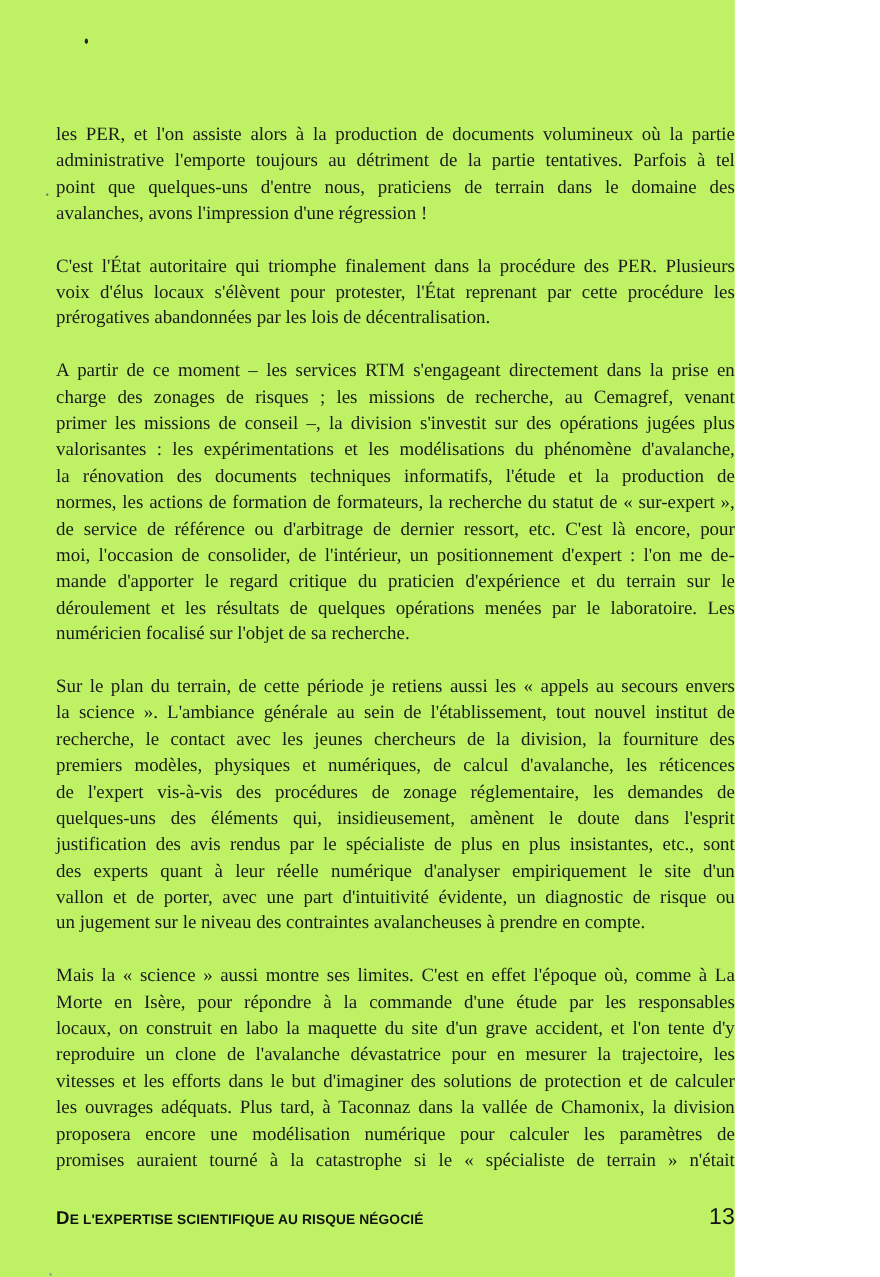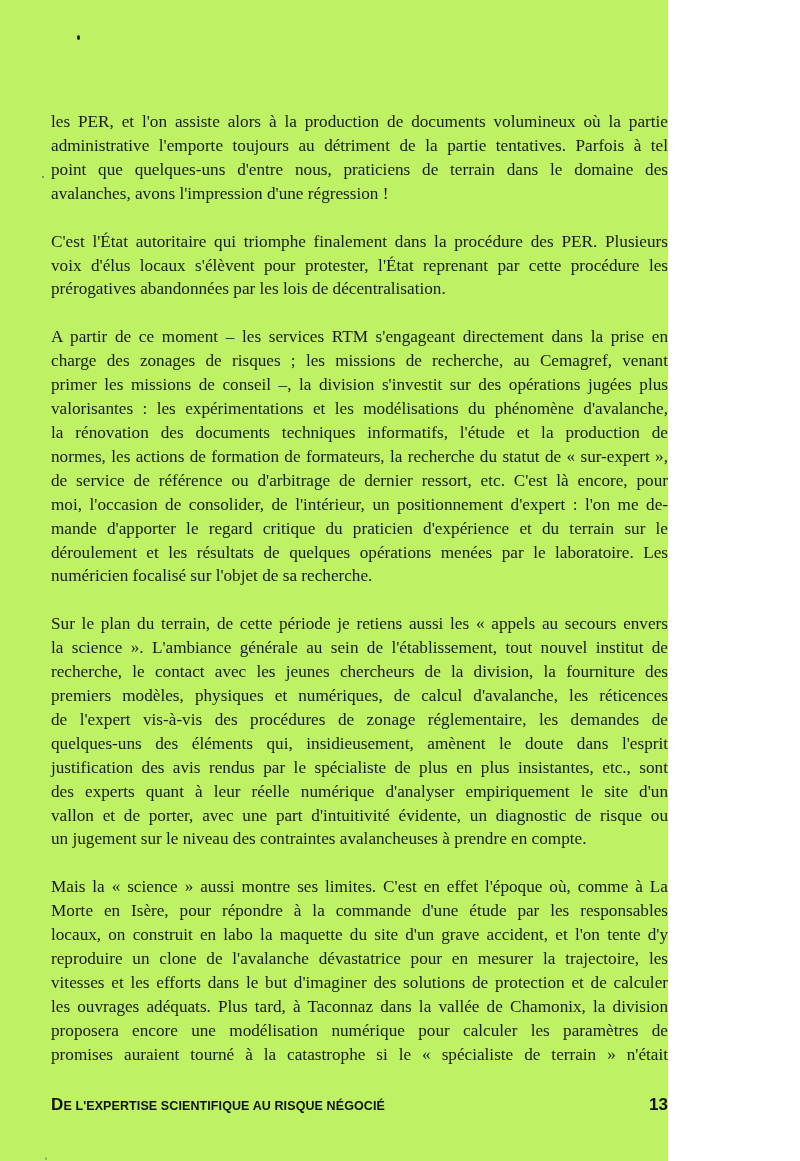--- a/index.html
+++ b/index.html
@@ -19,21 +19,21 @@
   .line { display: block; text-align: justify; text-align-last: justify; white-space: nowrap; overflow: visible; }
   .line.last { text-align-last: left; }
   .footer {
     position: absolute; left: 51px; top: 1095px; width: 617px;
     font-family: "Liberation Sans", sans-serif; color: #111;
     display: flex; justify-content: space-between; align-items: baseline;
   }
   .running-title { font-size: 14px; font-weight: bold; letter-spacing: 0.1px; }
   .running-title .cap { font-size: 17px; }
   .running-title .sc { font-size: 12.5px; }
-  .page-number { font-size: 17px; font-weight: bold; }
+  .page-number { font-size: 21px; font-weight: normal; }
 </style>
 </head>
 <body>
 
 <div class="page">
   <span class="speck s1"></span>
   <span class="speck s2"></span>
   <span class="speck s3"></span>
 
   <div class="body-text">

